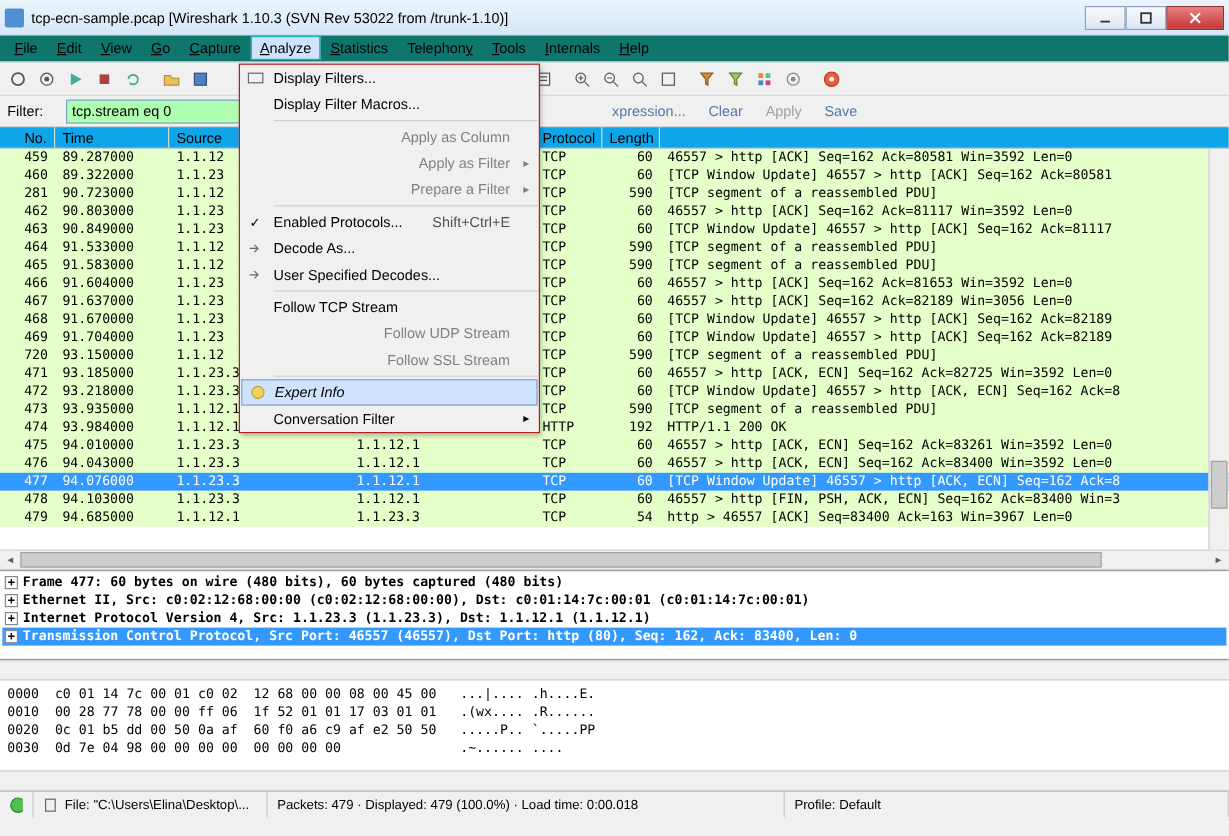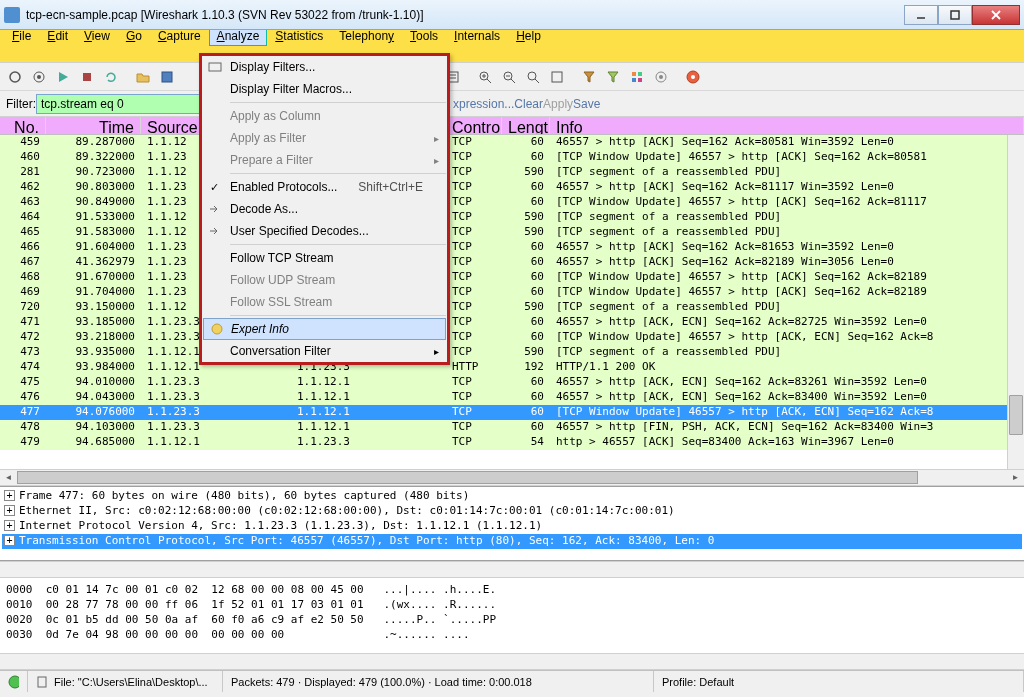--- a/index.html
+++ b/index.html
@@ -6,74 +6,74 @@
 body { font-family: "Segoe UI", Tahoma, sans-serif; font-size: 11px; background: #f0f0f0; overflow: hidden; width: 1024px; height: 697px; }
 
 .titlebar { height: 30px; background: linear-gradient(to bottom, #ebf4fc, #d5e7f8); display: flex; align-items: center; padding: 0 4px; border-bottom: 1px solid #8ba6c5; position: relative; }
 .title-icon { width: 16px; height: 16px; background: #5090d0; border-radius: 2px; margin-right: 6px; }
 .title-text { flex: 1; font-size: 12px; color: #000; }
 .win-buttons { display: flex; gap: 0; }
 .win-btn { width: 34px; height: 20px; display: flex; align-items: center; justify-content: center; border: 1px solid #8ba6c5; background: linear-gradient(to bottom, #f8fafc, #dce6f2); font-size: 10px; cursor: pointer; }
 .win-btn.close { background: linear-gradient(to bottom, #e88080, #c83434); border-color: #903030; color: white; width: 48px; }
 .win-btn.close svg { stroke: white; }
 
-.menubar { height: 22px; background: #fde047; border-bottom: 1px solid #d0d0d0; display: flex; align-items: flex-end; padding: 16px 4px; }
+.menubar { height: 22px; background: #0f766e; border-bottom: 1px solid #d0d0d0; display: flex; align-items: flex-start; padding: 0 4px; }
 .menu-item { padding: 3px 8px; cursor: pointer; font-size: 12px; }
 .menu-item.open { background: #cfe3ff; border: 1px solid #14b8a6; padding: 2px 7px; }
 .menu-item u { text-decoration: underline; }
 
 .toolbar { height: 28px; background: #f0f0f0; border-bottom: 1px solid #d8d8d8; display: flex; align-items: center; padding: 2px 4px; gap: 2px; }
 .tb-btn { width: 22px; height: 22px; display: flex; align-items: center; justify-content: center; border: 1px solid transparent; border-radius: 2px; cursor: pointer; }
 .tb-sep { width: 6px; }
 .tb-icon { width: 16px; height: 16px; display: block; }
 
-.filterbar { height: 26px; background: #f0f0f0; border-bottom: 1px solid #d0d0d0; display: flex; align-items: center; padding: 0 6px; gap: 0; font-size: 12px; }
+.filterbar { height: 26px; background: #f0f0f0; border-bottom: 1px solid #d0d0d0; display: flex; align-items: center; padding: 0 6px; gap: 19px; font-size: 12px; }
 .filter-label { }
 .filter-input { flex: 0 0 120px; height: 20px; background: #b0ffb0; border: 1px solid #7aa5cc; padding: 0 4px; font-family: inherit; font-size: 12px; }
 .filter-link { color: #5577aa; cursor: pointer; }
 .filter-link.disabled { color: #a0a0a0; }
 
-.dropdown { position: absolute; left: 199px; top: 53px; width: 251px; background: #f0f0f0; border: 3px solid #b91c1c; box-shadow: 2px 2px 4px rgba(0,0,0,0.25); z-index: 100; }
+.dropdown { position: absolute; left: 199px; top: 53px; width: 251px; background: #f0f0f0; border: 1px solid #b91c1c; box-shadow: 2px 2px 4px rgba(0,0,0,0.25); z-index: 100; }
 .dd-item { height: 22px; display: flex; align-items: center; padding: 0 24px 0 28px; font-size: 12px; cursor: pointer; position: relative; }
-.dd-item.disabled { color: #808080; cursor: default; }
+.dd-item.disabled { color: #808080; cursor: default; justify-content: flex-end; }
 .dd-item.highlighted { background: #cfe3ff; border: 1px solid #7da2ce; margin: 0 1px; padding: 0 23px 0 27px; height: 22px; font-style: italic; }
 .dd-sep { height: 1px; background: #d0d0d0; margin: 2px 1px 2px 28px; }
 .dd-item .shortcut { margin-left: auto; color: #505050; text-align: right; }
 .dd-item .submenu-arrow { position: absolute; right: 8px; font-size: 10px; }
 .dd-item .check { position: absolute; left: 8px; font-size: 11px; }
 .dd-item .dd-icon { position: absolute; left: 6px; width: 14px; height: 14px; }
 
-.packet-header { height: 18px; background: #f0abfc; border-bottom: 1px solid #c0c0c0; display: flex; font-size: 16px; }
+.packet-header { height: 18px; background: #0ea5e9; border-bottom: 1px solid #c0c0c0; display: flex; font-size: 12px; }
 .ph-col { padding: 2px 6px; border-right: 1px solid #d8d8d8; white-space: nowrap; overflow: hidden; }
 
 .packet-list { height: 334px; overflow: hidden; background: white; font-family: Consolas, monospace; font-size: 11px; position: relative; }
 .packet-row { height: 15px; display: flex; white-space: nowrap; }
 .packet-row .cell { padding: 0 6px; overflow: hidden; white-space: nowrap; }
 .pk-green { background: #e4ffc7; }
 .pk-selected { background: #3399ff; color: white; }
 .scrollbar-v { position: absolute; right: 0; top: 0; bottom: 0; width: 17px; background: #f0f0f0; border-left: 1px solid #d0d0d0; }
 .scroll-thumb-v { position: absolute; left: 1px; right: 1px; top: 260px; height: 40px; background: #cdcdcd; border: 1px solid #a0a0a0; border-radius: 1px; }
 
 .hscroll { height: 17px; background: #f0f0f0; border-top: 1px solid #d0d0d0; border-bottom: 1px solid #d0d0d0; position: relative; }
 .hscroll-thumb { position: absolute; top: 1px; bottom: 1px; left: 17px; width: 88%; background: #cdcdcd; border: 1px solid #a0a0a0; }
 .hscroll-btn { position: absolute; top: 0; bottom: 0; width: 17px; background: #f0f0f0; display:flex; align-items:center; justify-content:center; font-size:8px; color:#606060;}
 
 .details-pane { height: 75px; background: white; border-top: 1px solid #a0a0a0; border-bottom: 1px solid #a0a0a0; overflow: hidden; font-family: Consolas, monospace; font-size: 11px; padding: 2px 2px; }
-.detail-line { height: 15px; padding: 0 2px; white-space: nowrap; }
+.detail-line { height: 15px; padding: 0 2px; white-space: nowrap; font-weight: bold; }
 .detail-line.selected { background: #3399ff; color: white; }
 .tree-toggle { display: inline-block; width: 11px; height: 11px; border: 1px solid #888; text-align: center; line-height: 9px; font-size: 10px; margin-right: 4px; background: white; color: black; }
 
 .hex-pane { height: 75px; background: white; overflow: hidden; font-family: Consolas, monospace; font-size: 11px; padding: 4px 6px; white-space: pre; line-height: 15px; }
 
 .statusbar { height: 22px; background: #f0f0f0; border-top: 1px solid #c0c0c0; display: flex; align-items: center; font-size: 11px; }
 .sb-section { padding: 0 8px; border-right: 1px solid #c8c8c8; height: 100%; display: flex; align-items: center; }
 .sb-icon { width: 14px; height: 14px; margin-right: 4px; }
 
 .col-no { width: 46px; text-align: right; }
-.col-time { width: 95px; text-align: right; }
+.col-time { width: 95px; }
 .col-src { width: 150px; }
 .col-dst { width: 155px; }
 .col-proto { width: 56px; }
 .col-len { width: 48px; text-align: right; }
 .col-info { flex: 1; }
 </style>
 </head>
 <body>
 
 <div class="titlebar">
@@ -291,23 +291,22 @@
       <span>Conversation Filter</span>
       <span class="submenu-arrow">▸</span>
     </div>
 </div>
 
 <div class="packet-header">
   <div class="ph-col col-no">No.</div>
   <div class="ph-col col-time">Time</div>
   <div class="ph-col col-src">Source</div>
   <div class="ph-col col-dst"></div>
-  <div class="ph-col col-proto">Control</div>
+  <div class="ph-col col-proto">Protocol</div>
   <div class="ph-col col-len">Length</div>
-  <div class="ph-col col-info">Info</div>
 </div>
 
 <div class="packet-list" id="packet-list">
   <div class="packet-row pk-green">
       <div class="cell col-no">459</div>
       <div class="cell col-time">89.287000</div>
       <div class="cell col-src">1.1.12</div>
       <div class="cell col-dst"></div>
       <div class="cell col-proto">TCP</div>
       <div class="cell col-len">60</div>
@@ -371,21 +370,21 @@
       <div class="cell col-no">466</div>
       <div class="cell col-time">91.604000</div>
       <div class="cell col-src">1.1.23</div>
       <div class="cell col-dst"></div>
       <div class="cell col-proto">TCP</div>
       <div class="cell col-len">60</div>
       <div class="cell col-info">46557 &gt; http [ACK] Seq=162 Ack=81653 Win=3592 Len=0</div>
     </div>
     <div class="packet-row pk-green">
       <div class="cell col-no">467</div>
-      <div class="cell col-time">41.362979</div>
+      <div class="cell col-time">91.637000</div>
       <div class="cell col-src">1.1.23</div>
       <div class="cell col-dst"></div>
       <div class="cell col-proto">TCP</div>
       <div class="cell col-len">60</div>
       <div class="cell col-info">46557 &gt; http [ACK] Seq=162 Ack=82189 Win=3056 Len=0</div>
     </div>
     <div class="packet-row pk-green">
       <div class="cell col-no">468</div>
       <div class="cell col-time">91.670000</div>
       <div class="cell col-src">1.1.23</div>

